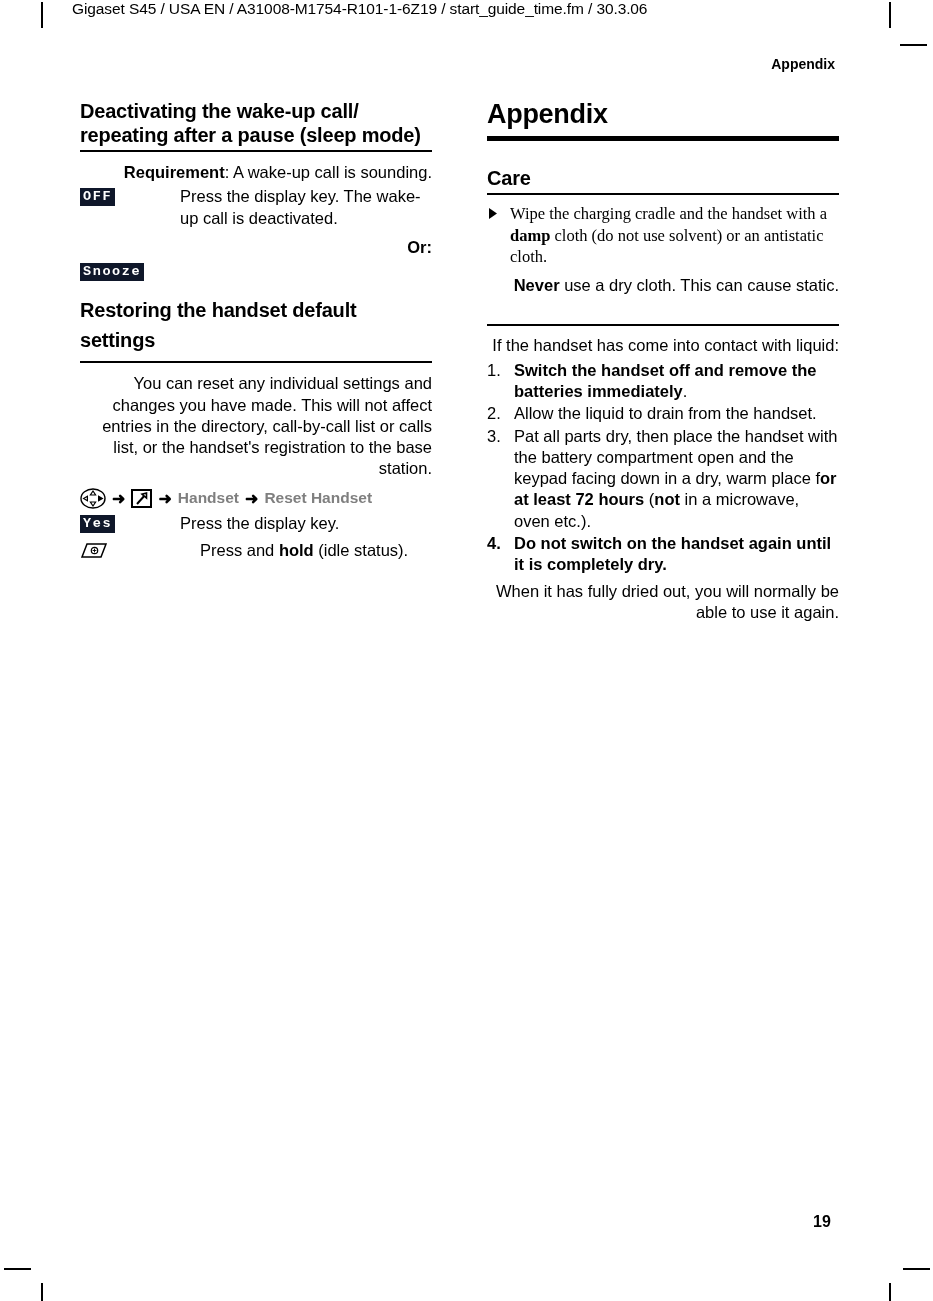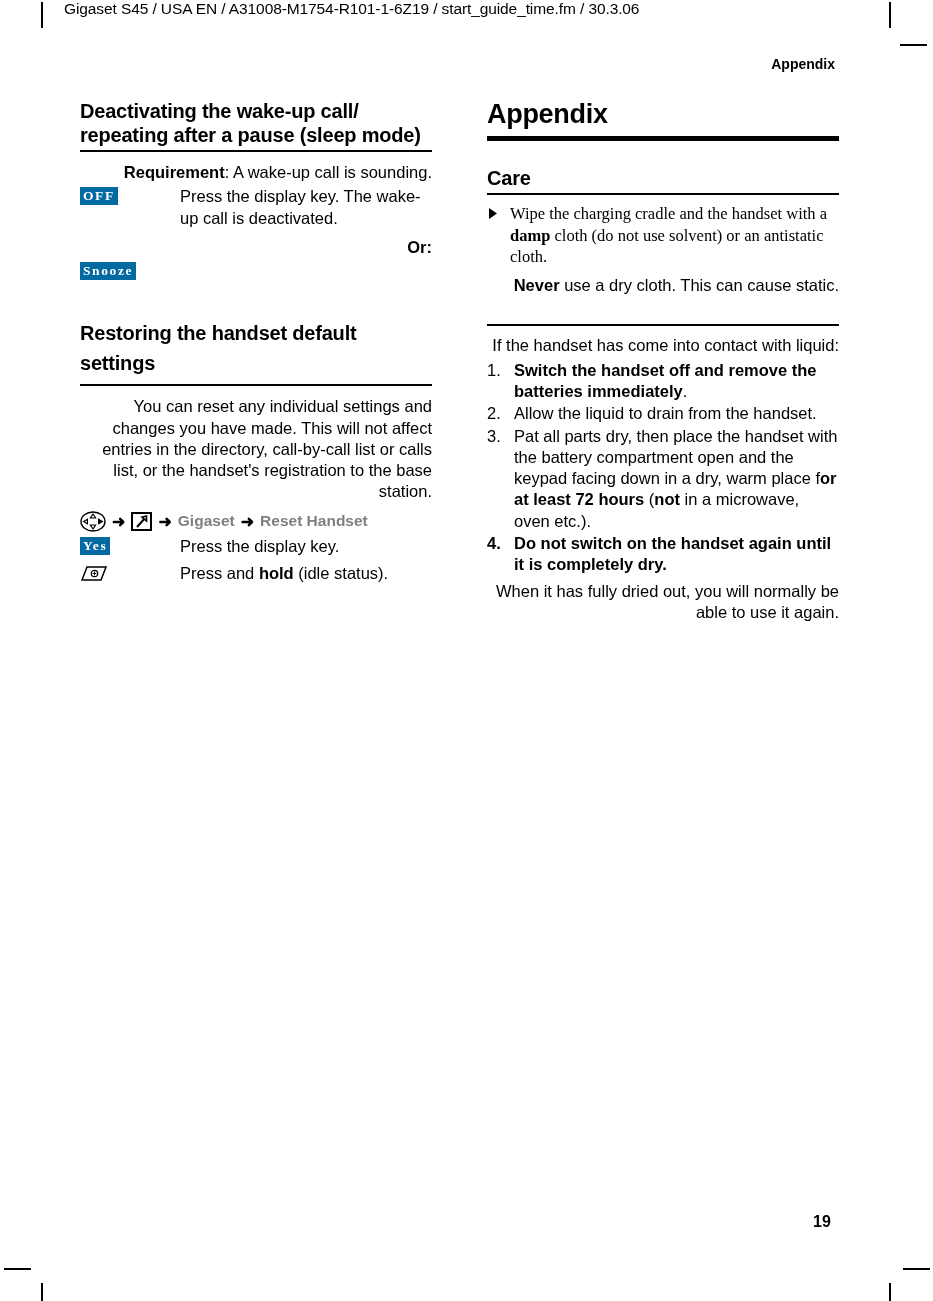--- a/index.html
+++ b/index.html
@@ -22,21 +22,21 @@
   .cm-tr-v { left: 889px; top: 2px;   width: 2px;  height: 26px; }
   .cm-tr-h { left: 900px; top: 44px;  width: 27px; height: 2px; }
   .cm-l-h  { left: 4px;   top: 1268px; width: 27px; height: 2px; }
   .cm-bl-v { left: 41px;  top: 1283px; width: 2px;  height: 22px; }
   .cm-br-v { left: 889px; top: 1283px; width: 2px;  height: 22px; }
   .cm-r-h  { left: 903px; top: 1268px; width: 27px; height: 2px; }
 
   
   .runhead {
     position: absolute;
-    left: 64px;
+    left: 72px;
     top: 0px;
     font-size: 15.5px;
     letter-spacing: -0.1px;
     white-space: nowrap;
   }
   .runhead-right {
     position: absolute;
     right: 98px;
     top: 56px;
     font-size: 14px;
@@ -102,29 +102,29 @@
   }
   .keyrow .descell {
     flex: 1 1 auto;
     font-size: 16.5px;
     line-height: 1.29;
   }
 
   
   .softkey {
     display: inline-block;
-    background: #0369a1;
+    background: #0f172a;
     color: #ffffff;
     font-size: 13.5px;
     font-weight: bold;
     line-height: 16px;
     padding: 1px 3px;
     letter-spacing: 1.6px;
     vertical-align: 1px;
-    font-family: Liberation Serif, serif;
+    font-family: Liberation Mono, monospace;
   }
   .softkey.inline { vertical-align: -1px; }
 
   
   .menupath {
     display: flex;
     align-items: center;
     gap: 6px;
     margin: 8px 0 2px 0;
     font-size: 16px;
@@ -211,21 +211,21 @@
 
     <p class="b" style="margin-top:8px;">Or:</p>
 
     <div class="keyrow" style="margin-top:3px;">
       <div class="keycell">
         <span class="softkey">Snooze</span>
       </div>
     </div>
   </div>
 
-  <div class="sect-block" style="margin-top:38px;">
+  <div class="sect-block" style="margin-top:14px;">
     <h2 class="sect tall">Restoring the handset default settings</h2>
     <div class="rule-thin" style="margin-top:6px;"></div>
 
     <p>You can reset any individual settings and changes you have made. This will not affect entries in the directory, call-by-call list or calls list, or the handset's registration to the base station.</p>
 
     <div class="menupath">
       <span class="ico">
         <svg width="26" height="21" viewBox="0 0 26 21">
           <ellipse cx="13" cy="10.5" rx="12" ry="9.5" fill="none" stroke="#000" stroke-width="1.4"></ellipse>
           <polygon points="13,3 15.6,7 10.4,7" fill="none" stroke="#000" stroke-width="1.2"></polygon>
@@ -236,34 +236,34 @@
       </span>
       <span class="arrow">➜</span>
       <span class="ico">
         <svg width="21" height="19" viewBox="0 0 21 19">
           <rect x="1" y="1" width="19" height="17" fill="none" stroke="#000" stroke-width="2"></rect>
           <path d="M6 15 L15 5" stroke="#000" stroke-width="2" fill="none"></path>
           <path d="M15.5 4 L15.5 9 L11 5.2 Z" fill="#fff" stroke="#000" stroke-width="1.6"></path>
         </svg>
       </span>
       <span class="arrow">➜</span>
-      <span class="menuname">Gigaset</span>
+      <span class="menuname">Handset</span>
       <span class="arrow">➜</span>
       <span class="menuname">Reset Handset</span>
     </div>
 
     <div class="keyrow" style="margin-top:4px;">
       <div class="keycell">
         <span class="softkey">Yes</span>
       </div>
       <div class="descell">Press the display key.</div>
     </div>
 
 
-    <div class="keyrow" style="margin-top:6px;">
+    <div class="keyrow" style="margin-top:6px;gap:20px;">
       <div class="keycell">
         <span class="ico">
           <svg width="28" height="17" viewBox="0 0 28 17">
             <path d="M7 2 L26 2 L21 15 L2 15 Z" fill="none" stroke="#000" stroke-width="1.5"></path>
             <circle cx="14.5" cy="8.5" r="3.2" fill="none" stroke="#000" stroke-width="1.2"></circle>
             <path d="M12.6 8.5 L16.4 8.5 M14.5 6.6 L14.5 10.4" stroke="#000" stroke-width="0.9"></path>
           </svg>
         </span>
       </div>
       <div class="descell"><span>Press and </span><span class="b">hold</span><span> (idle status).</span></div>

